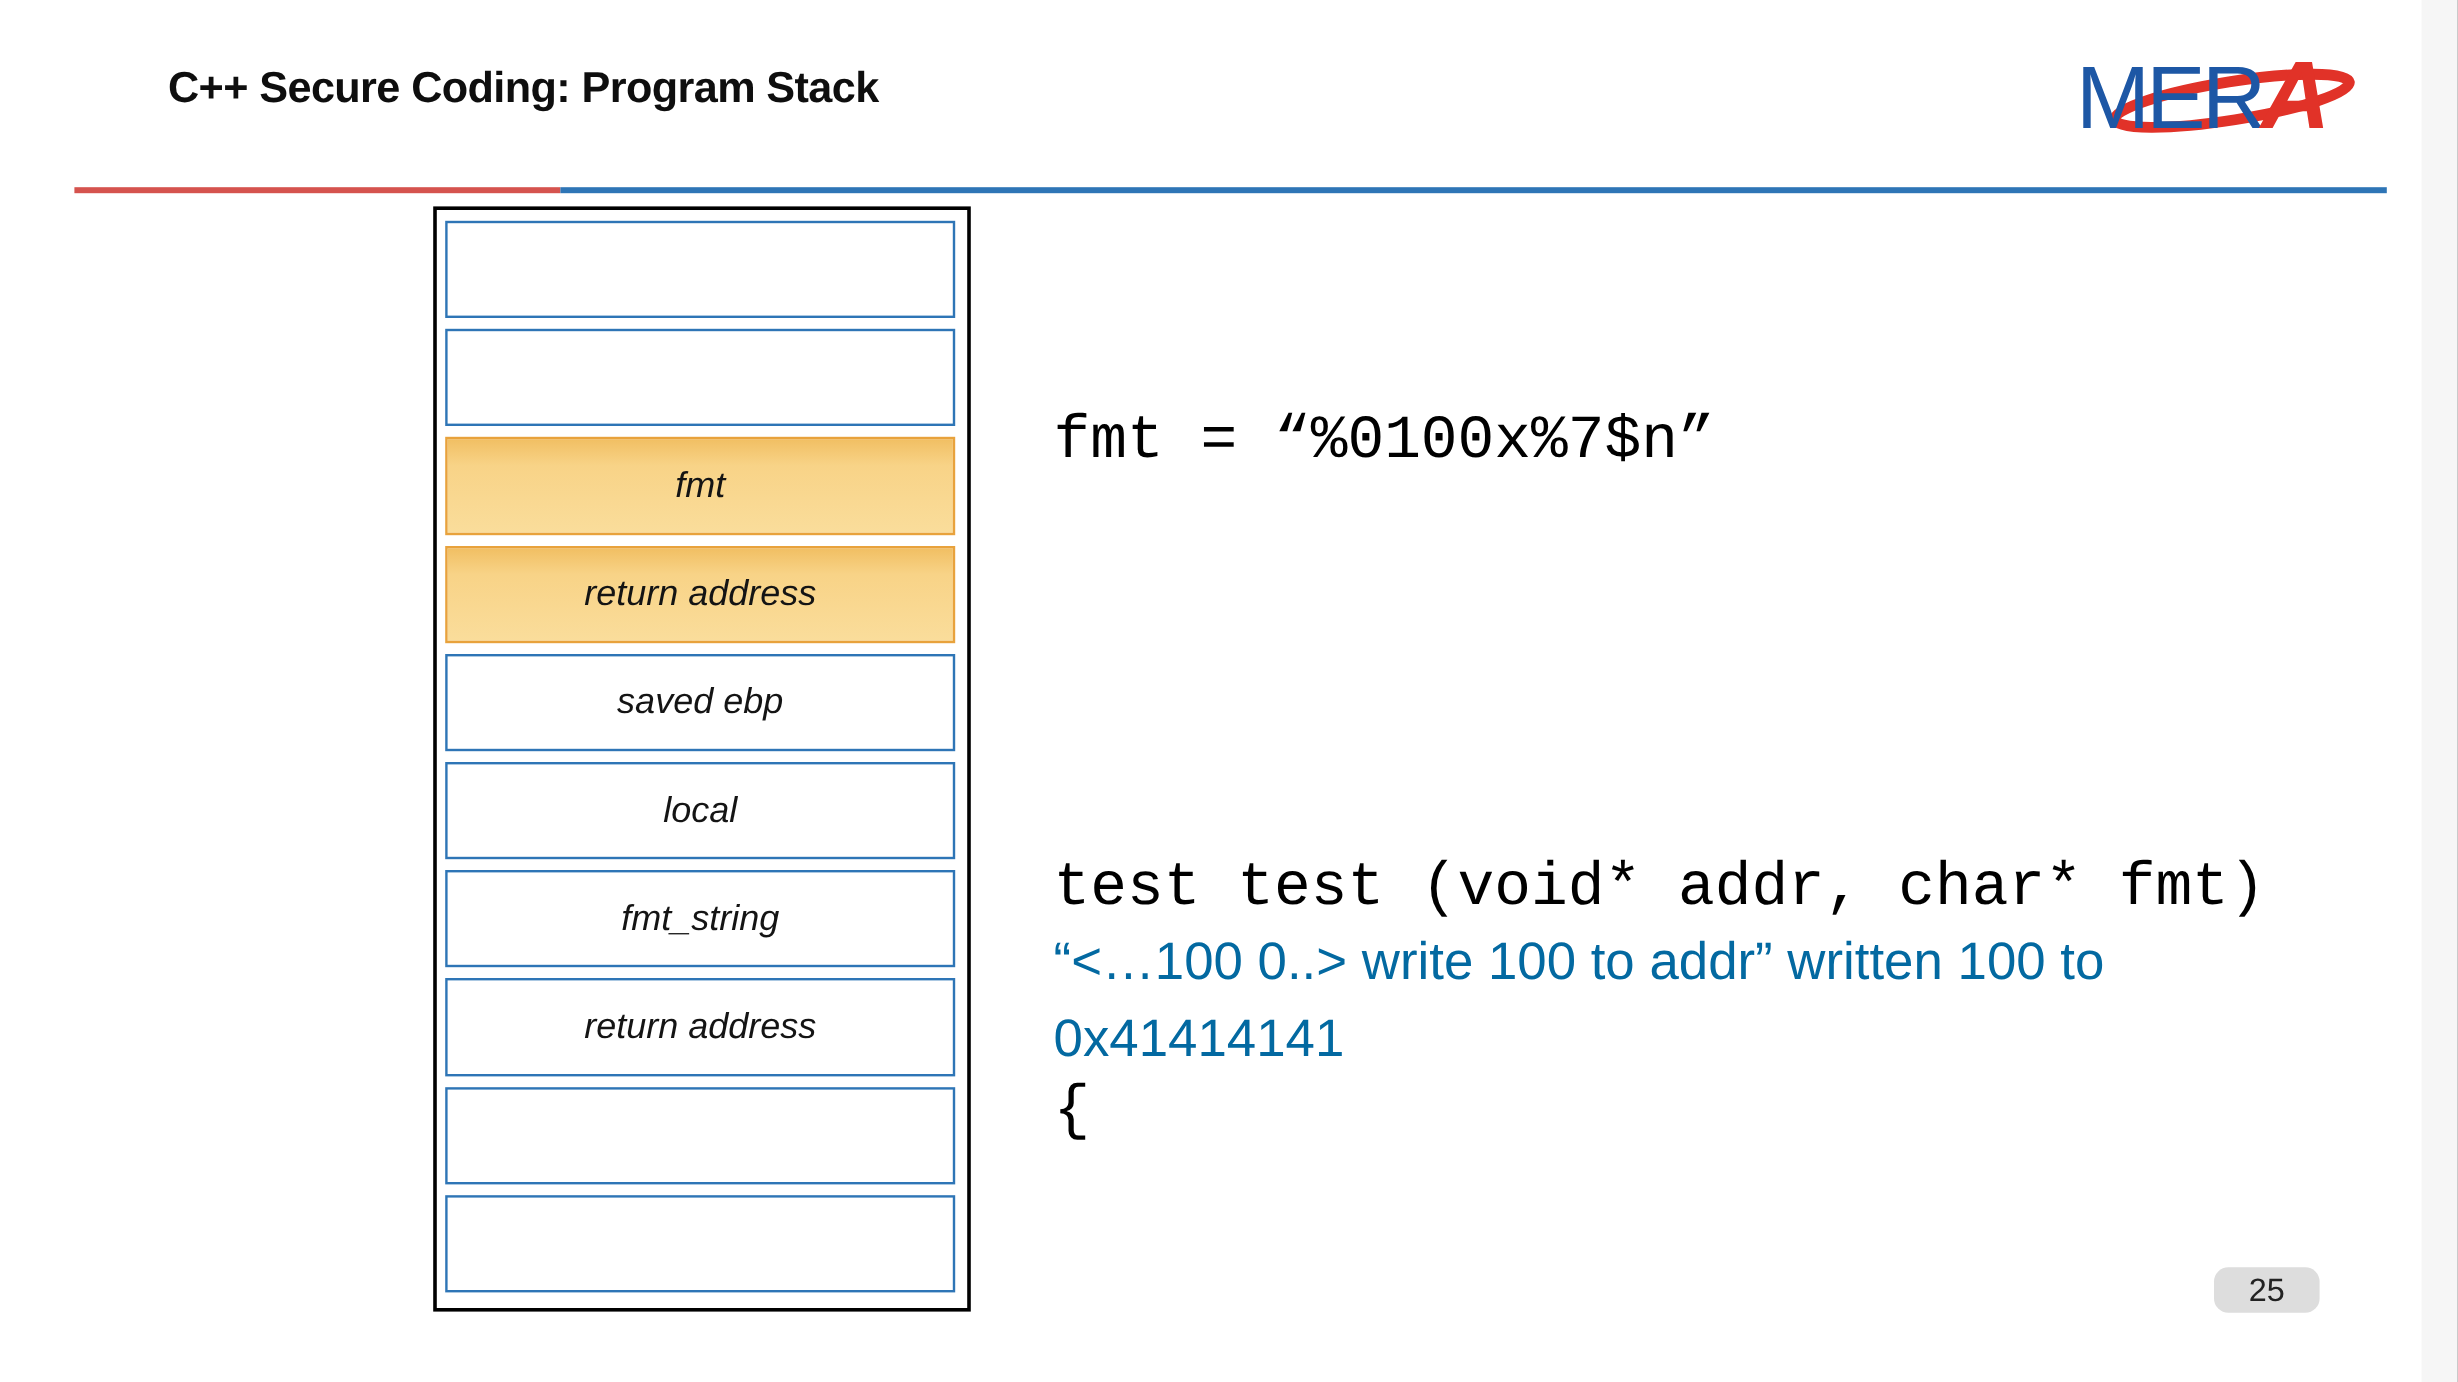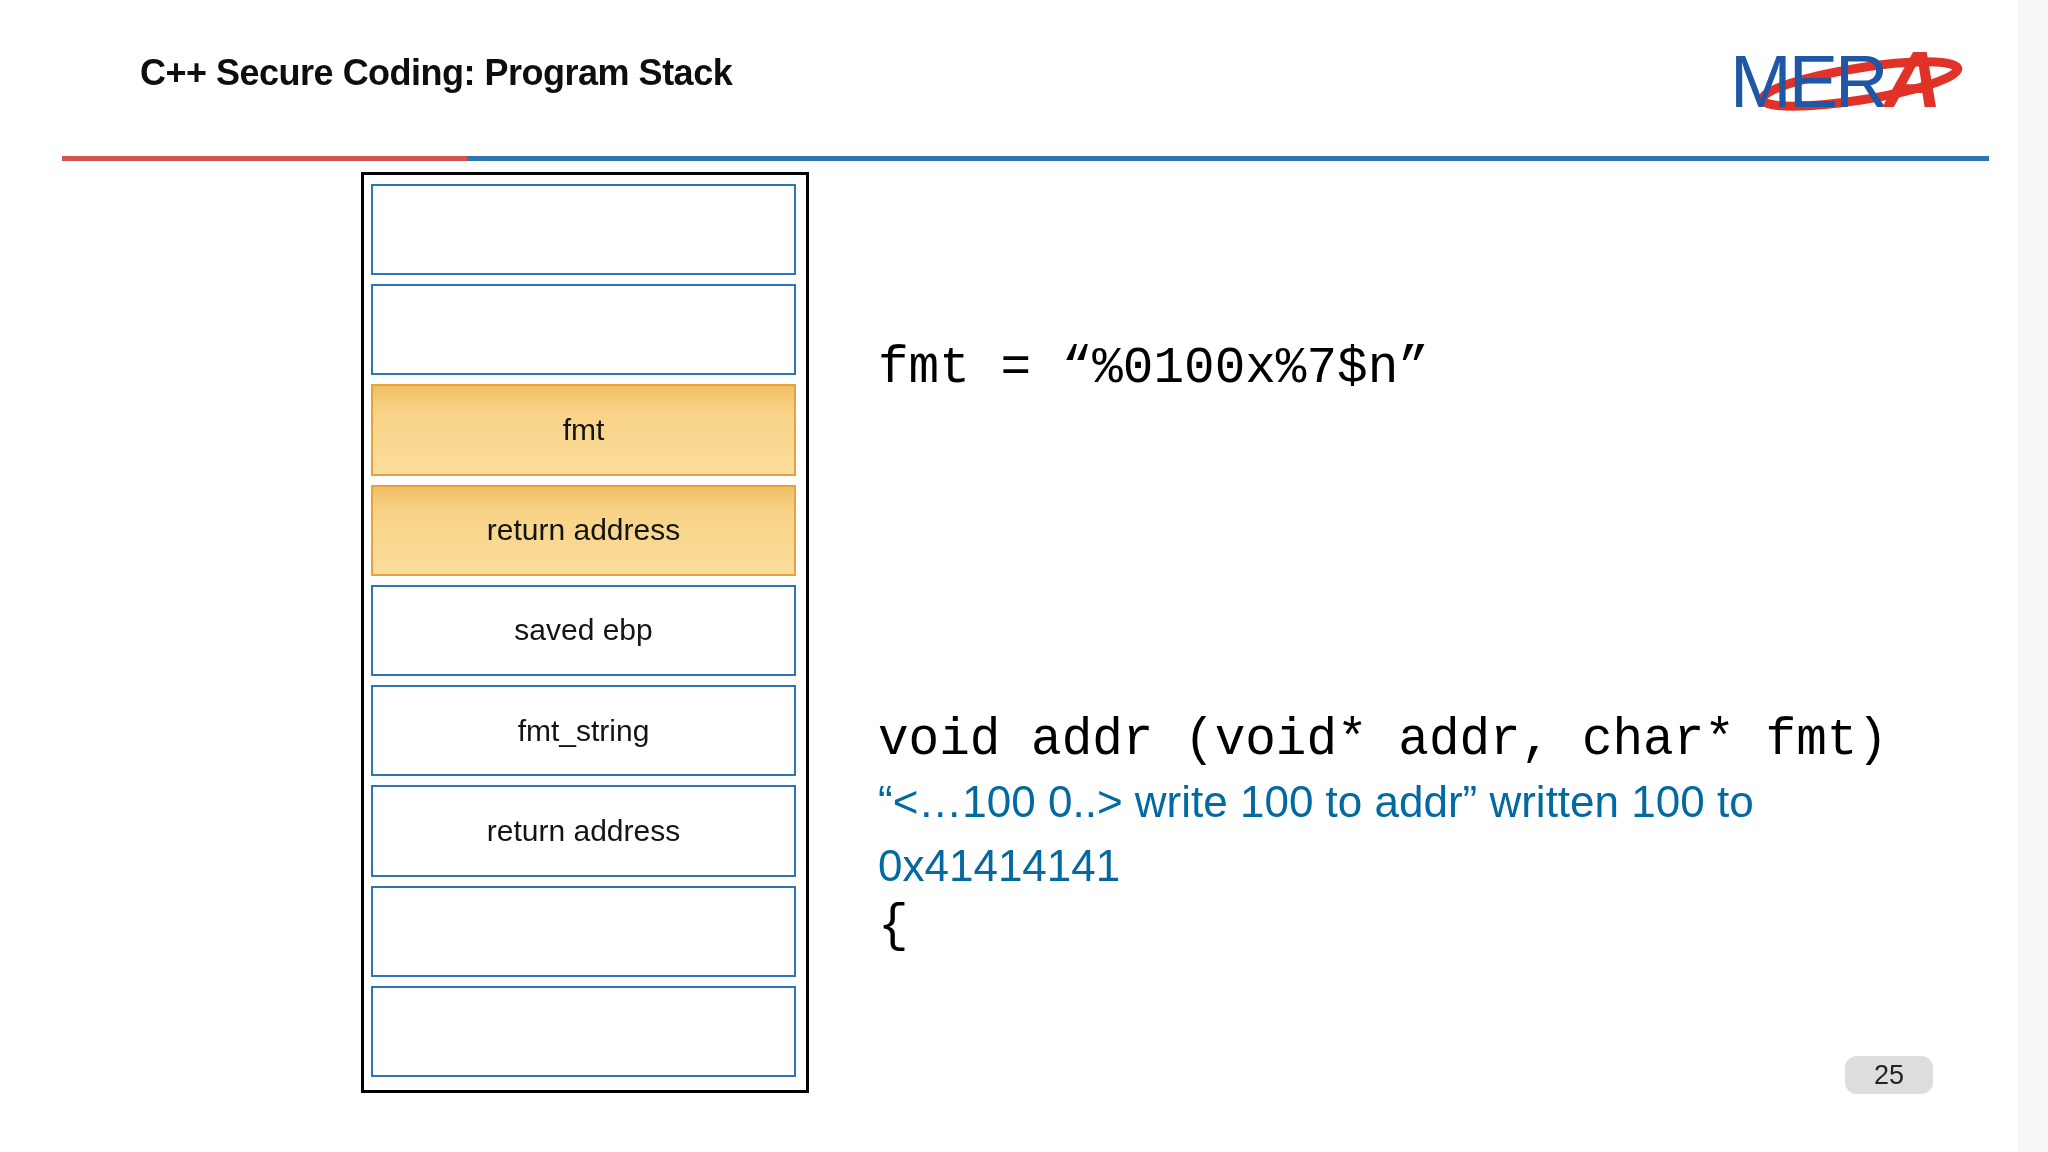--- a/index.html
+++ b/index.html
@@ -27,21 +27,21 @@
 
   
   .stack-box {
     position:absolute; left:361px; top:172px; width:448px; height:921px;
     border:3px solid #000; box-sizing:border-box; background:#fff;
     display:flex; flex-direction:column; gap:9px; padding:9px 10px 13px 7px;
   }
   .cell {
     flex:1; box-sizing:border-box;
     display:flex; align-items:center; justify-content:center;
-    font-size:30px; color:#141414; background:#fff;
+    font-size:30px; color:#141414; background:#fff;font-style:italic;
   }
   .cell-plain { border:2px solid #2e75b6; }
   .cell-highlight {
     border:2px solid #e8a23c;
     background:linear-gradient(180deg, #f1bf63 0%, #f8d387 28%, #fadd9b 100%);
   }
 
   
   .code {
     position:absolute; left:878px; top:214px;
@@ -82,30 +82,31 @@
 
   <div class="divider-red" style="background:#d5534e"></div>
   <div class="divider-blue" style="background:#2e75b6"></div>
 
   <div class="stack-box">
     <div class="cell cell-plain"></div>
     <div class="cell cell-plain"></div>
     <div class="cell cell-highlight">fmt</div>
     <div class="cell cell-highlight">return address</div>
     <div class="cell cell-plain">saved ebp</div>
+    <div class="cell cell-plain">local</div>
     <div class="cell cell-plain">fmt_string</div>
     <div class="cell cell-plain">return address</div>
     <div class="cell cell-plain"></div>
     <div class="cell cell-plain"></div>
   </div>
 
   <div class="code">
     <div class="code-line">fmt = “%0100x%7$n”</div>
     <div class="code-line"></div>
-    <div class="code-line">void addr (void* addr, char* fmt)</div>
+    <div class="code-line">test test (void* addr, char* fmt)</div>
     <div class="code-line">{</div>
     
     
     
   </div>
 
   <div class="note">
     <div>“&lt;…100 0..&gt; write 100 to addr” written 100 to</div>
     <div>0x41414141</div>
   </div>

